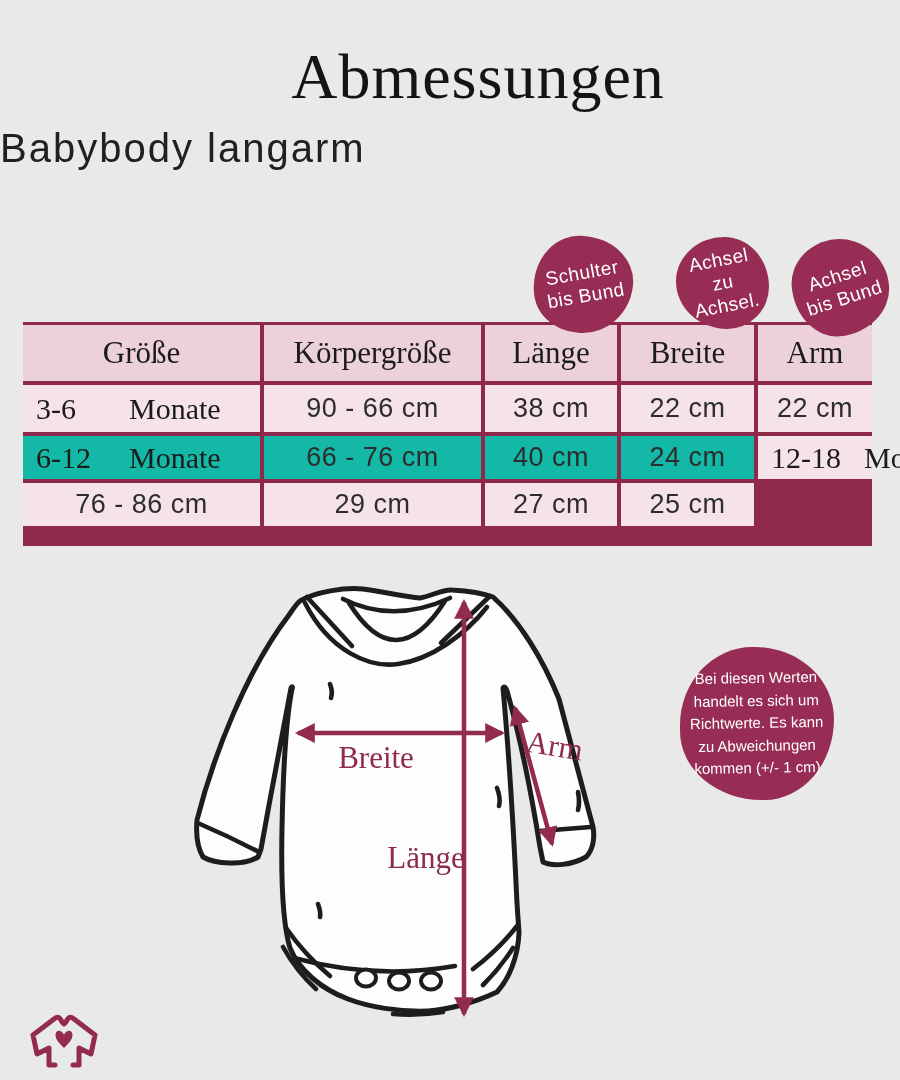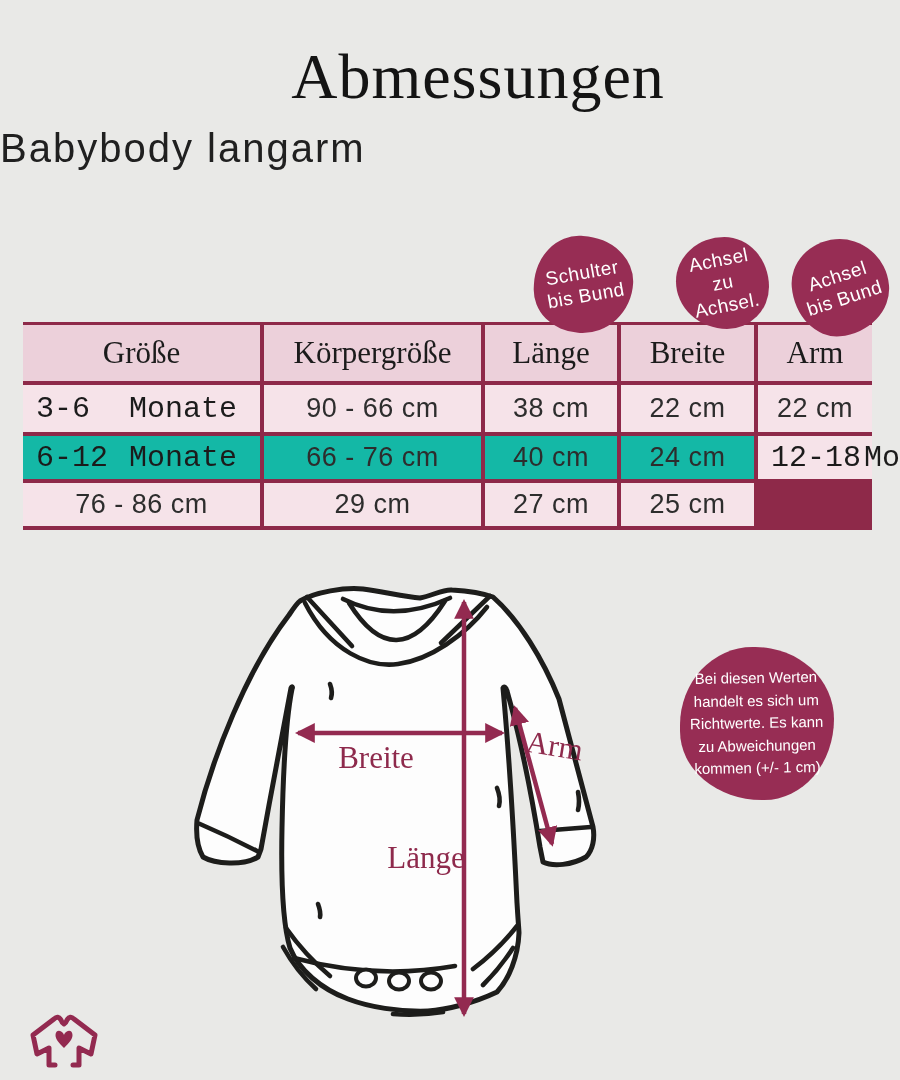--- a/index.html
+++ b/index.html
@@ -52,35 +52,35 @@
   .note-badge .txt{font-size:15px;line-height:1.5;font-weight:300;transform:rotate(-1deg);}
 
   
   .size-table{
     position:absolute;left:23px;top:322px;z-index:2;
     display:grid;
     grid-template-columns:237px 217px 132px 133px 114px;
     grid-template-rows:56px 47px 43px 43px;
     column-gap:4px;row-gap:4px;
     background:#8e2949;
-    padding:3px 0 4px 0;
+    padding:3px 0 20px 0;
   }
   .th{
     background:#ecd0da;
     display:flex;align-items:center;justify-content:center;
     font-family:"Liberation Serif","DejaVu Serif",serif;
     font-size:31px;color:#1b1b1b;
   }
   .td{
     display:flex;align-items:center;justify-content:center;
     font-size:27px;font-weight:300;color:#2d2d2d;letter-spacing:.5px;
   }
   .td.size{
     justify-content:flex-start;padding-left:13px;
-    font-family:Liberation Mono, monospace;
+    font-family:Liberation Serif, serif;
     font-size:30px;font-weight:400;color:#1b1b1b;letter-spacing:0;
   }
   .size .num{display:inline-block;min-width:93px;}
   .r-light{background:#f6e3e9;}
   .r-mid{background:#14b8a6;}
 
   
   #diagram{position:absolute;left:0;top:0;z-index:1;pointer-events:none;}
   .outline{fill:#fdfdfd;stroke:#1d1d1b;stroke-width:5;stroke-linecap:round;stroke-linejoin:round;}
   .iline{fill:none;stroke:#1d1d1b;stroke-width:4.6;stroke-linecap:round;stroke-linejoin:round;}

